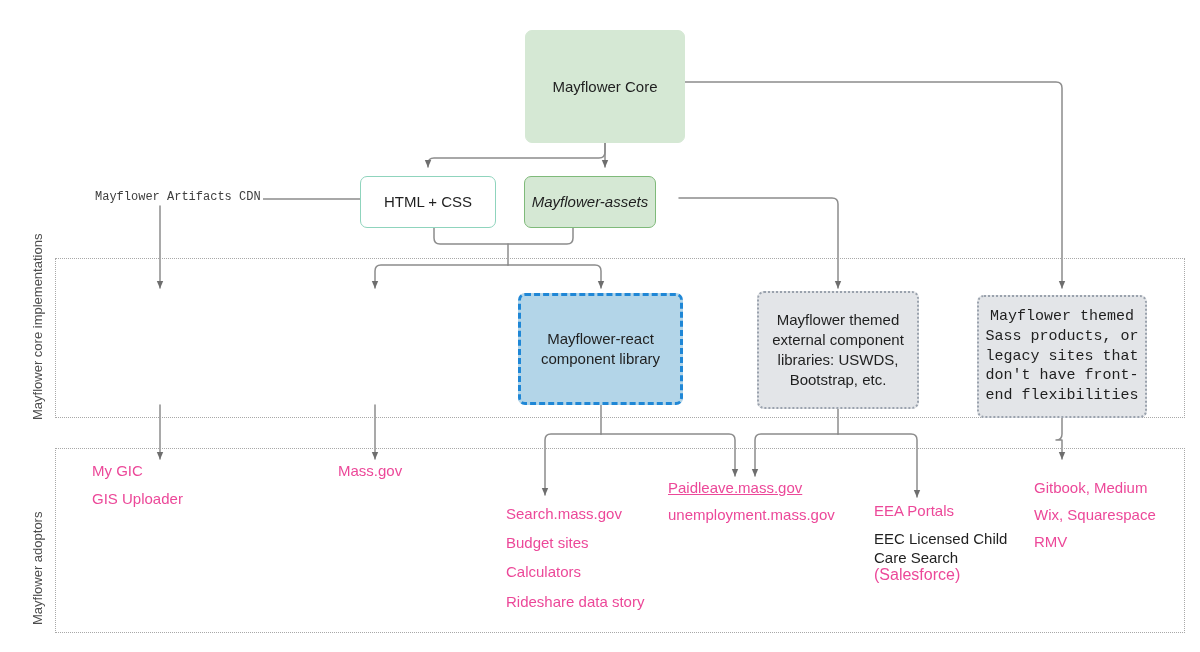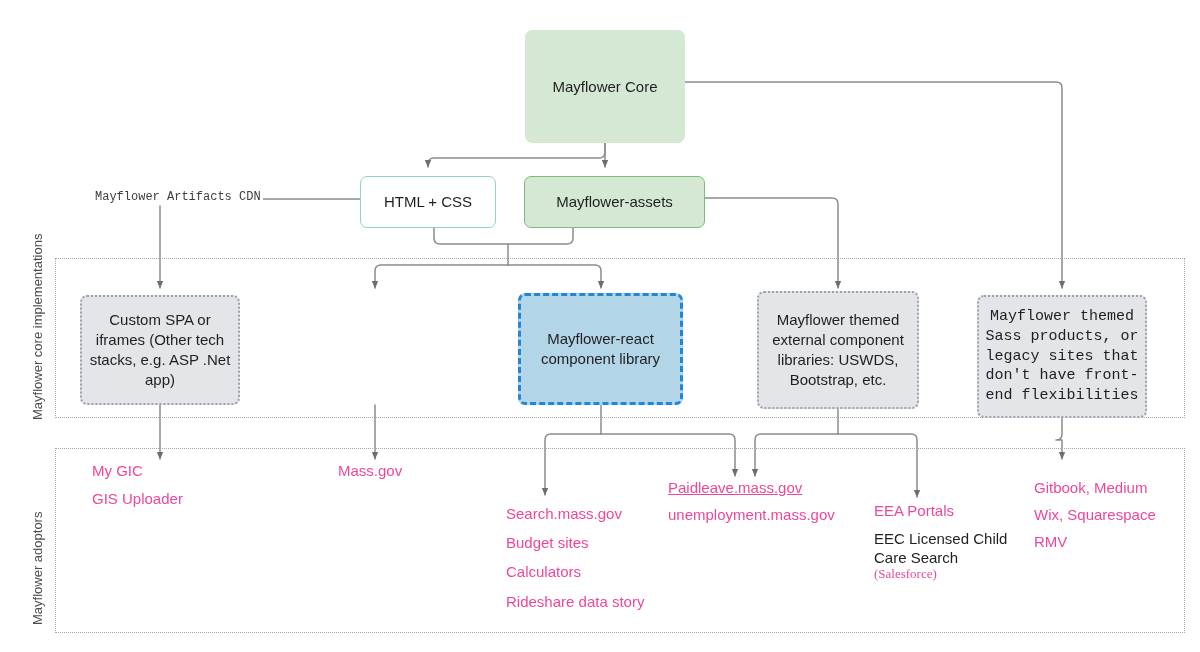--- a/index.html
+++ b/index.html
@@ -81,22 +81,21 @@
     z-index: 2;
   }
   .free-text {
     position: absolute;
     font-size: 15px;
     color: #ec4899;
     white-space: nowrap;
     z-index: 3;
   }
   .free-text.small {
-    font-size: 13px;
-    font-family: Liberation Serif, serif;
+    font-size: 16px;
   }
   .edge-label {
     position: absolute;
     font-size: 12px;
     color: #3d3d3d;
     white-space: nowrap;
     background: #ffffff;
     padding: 0 2px;
     z-index: 3;
     font-family: Liberation Mono, monospace;
@@ -159,25 +158,24 @@
   <div class="section" style="left:55px; top:258px; width:1130px; height:160px;"></div>
   <div class="section" style="left:55px; top:448px; width:1130px; height:185px;"></div>
 
   <div class="section-label" style="left:30px; top:420px;">Mayflower core implementations</div>
   <div class="section-label" style="left:30px; top:625px;">Mayflower adoptors</div>
 
   <div class="node node-core" style="left:525px; top:30px; width:160px; height:113px;">Mayflower Core</div>
 
   <div class="node node-html" style="left:360px; top:176px; width:136px; height:52px;">HTML + CSS</div>
 
-  <div class="node node-assets" style="left:524px; top:176px; width:181px; height:52px;">Mayflower-assets</div>
+  <div class="node node-assets" style="left:524px; top:176px; width:132px; height:52px;font-style:italic;">Mayflower-assets</div>
 
   <div class="edge-label" style="left:93px; top:190px;">Mayflower Artifacts CDN</div>
 
-  <div class="node node-gray" style="left:80px; top:295px; width:160px; height:110px;">Custom SPA or iframes (Other tech stacks, e.g. ASP .Net app)</div>
 
 
   <div class="node node-blue" style="left:518px; top:293px; width:165px; height:112px;">Mayflower-react component library</div>
 
   <div class="node node-gray" style="left:757px; top:291px; width:162px; height:118px;">Mayflower themed external component libraries: USWDS, Bootstrap, etc.</div>
 
   <div class="node node-gray" style="left:977px; top:295px; width:170px; height:123px;font-family:Liberation Mono, monospace;">Mayflower themed Sass products, or legacy sites that don't have front-end flexibilities</div>
 
   <div class="free-text" style="left:92px; top:462px;">My GIC</div>
   <div class="free-text" style="left:92px; top:490px;">GIS Uploader</div>

